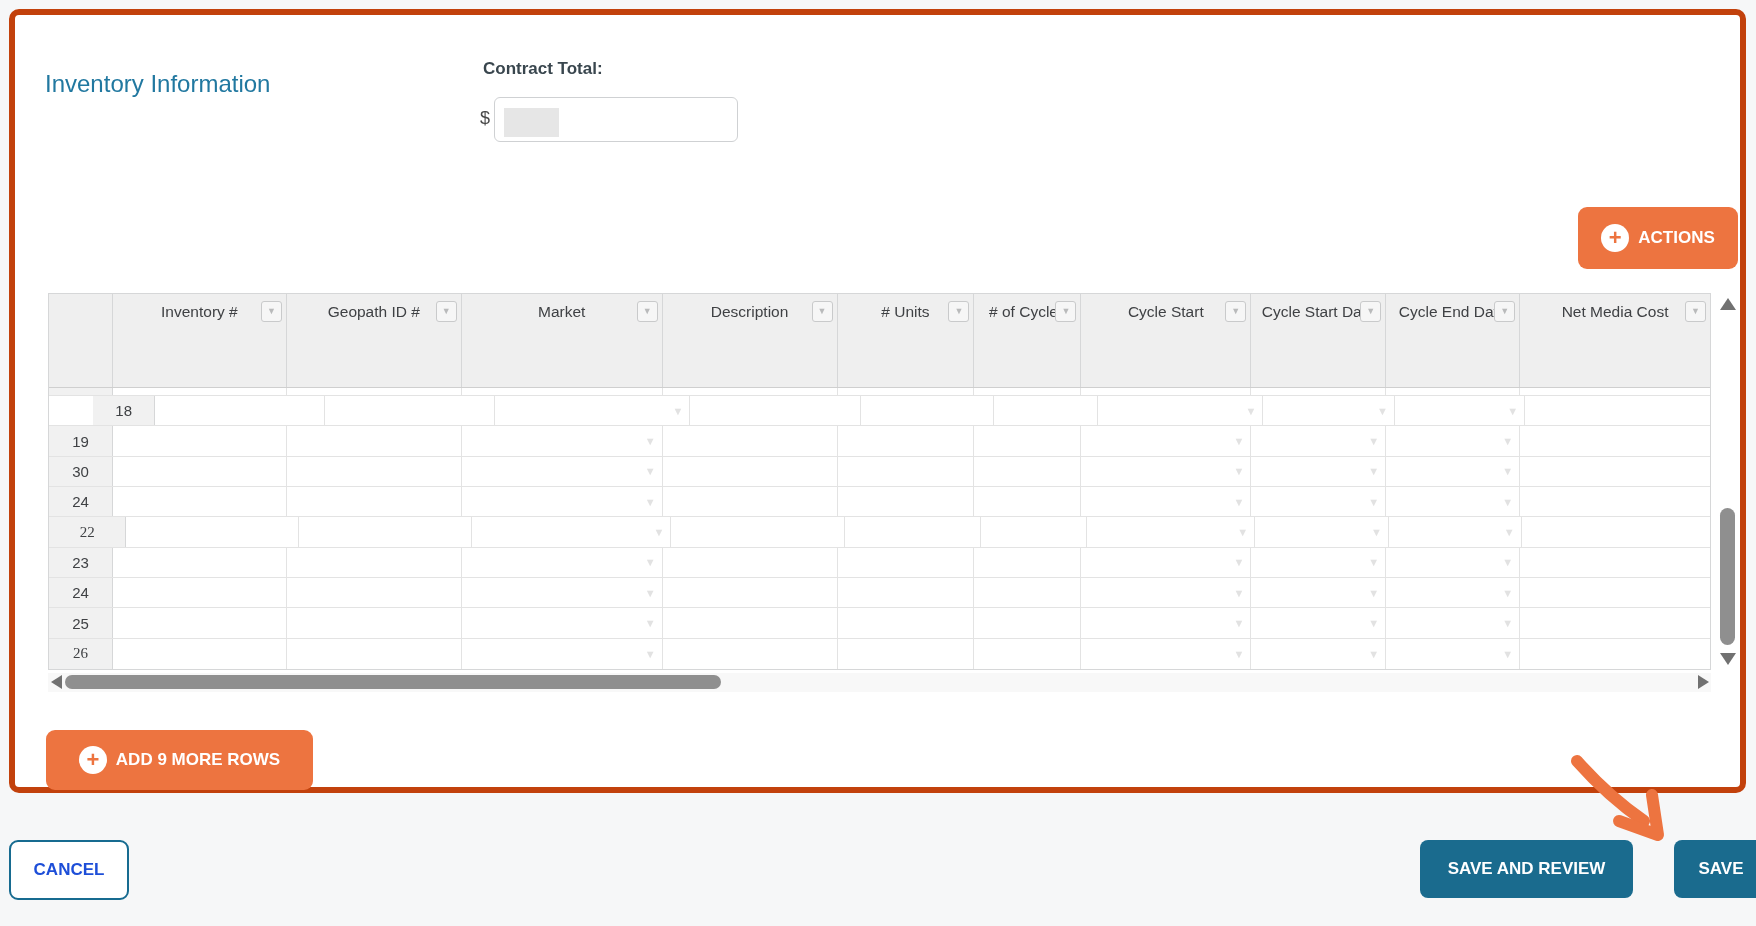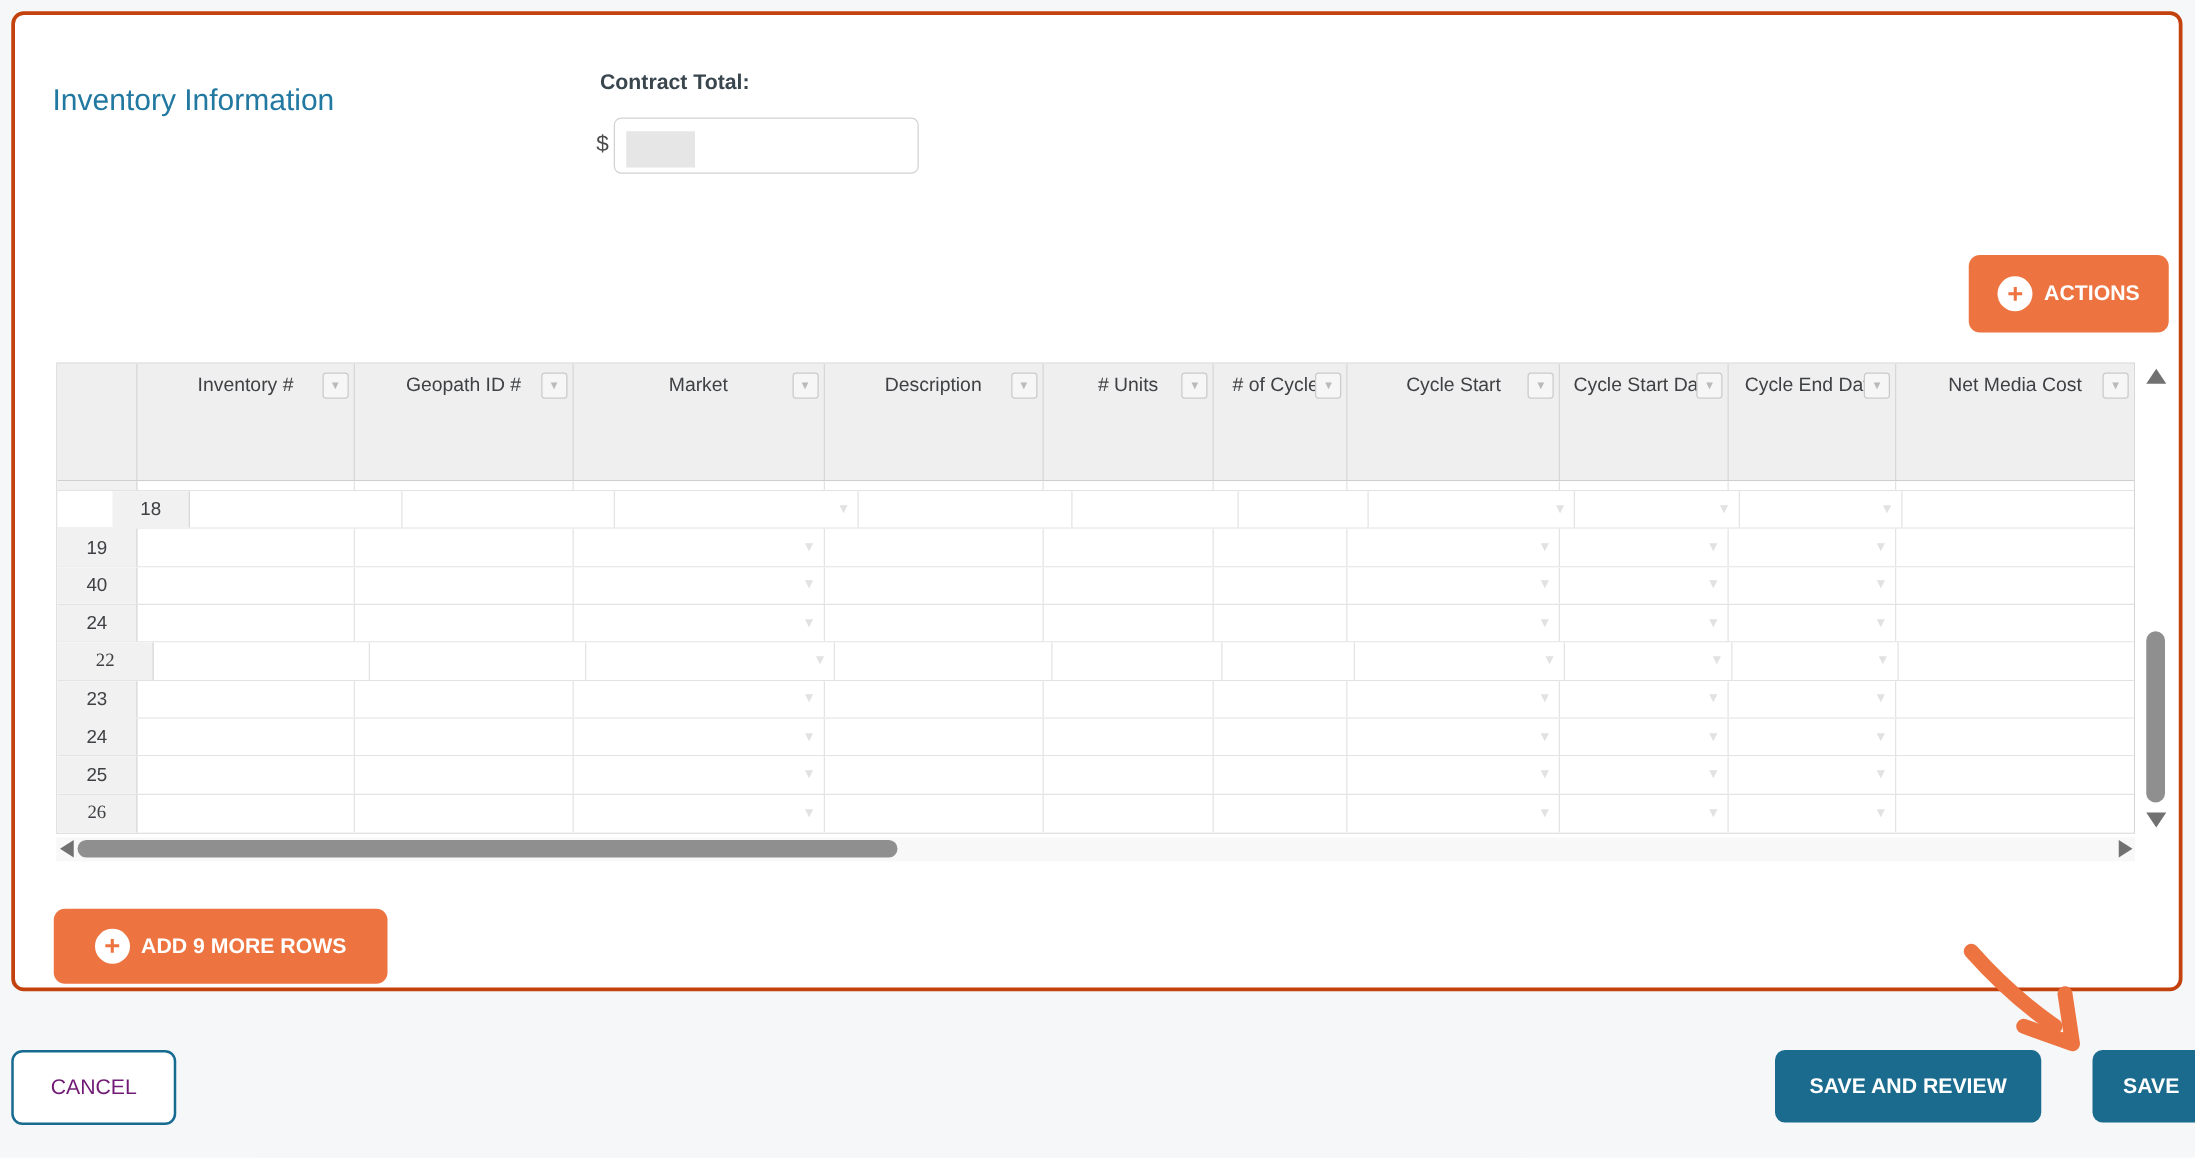--- a/index.html
+++ b/index.html
@@ -1,20 +1,20 @@
 <!DOCTYPE html>
 <html><head>
 <meta charset="utf-8">
 <style>
   * { margin:0; padding:0; box-sizing:border-box; }
   html,body { width:1756px; height:926px; overflow:hidden; background:#f6f7f8; font-family:"Liberation Sans", sans-serif; }
 
   .card {
     position:absolute; left:9px; top:9px; width:1737px; height:784px;
-    background:#ffffff; border:3px solid #c2410c; border-radius:10px;
+    background:#ffffff; border:6px solid #c2410c; border-radius:10px;
   }
 
   .page-title {
     position:absolute; left:30px; top:55px;
     font-size:24px; color:#2178a0; font-weight:400;
   }
 
   .contract-label {
     position:absolute; left:468px; top:44px;
     font-size:17px; font-weight:700; color:#39464e;
@@ -95,23 +95,23 @@
   .tri-left  { left:3px; top:2px;   border-top:7px solid transparent; border-bottom:7px solid transparent; border-right:11px solid #717171; }
   .tri-right { left:1650px; top:2px; border-top:7px solid transparent; border-bottom:7px solid transparent; border-left:11px solid #717171; }
 
   
   .btn-teal {
     position:absolute; background:#1a6b8e; border:none; border-radius:8px;
     color:#fff; font-weight:700; font-size:17px; cursor:pointer;
     font-family:"Liberation Sans", sans-serif;
   }
   .cancel-btn {
-    position:absolute; left:9px; top:840px; width:132px; height:60px;
+    position:absolute; left:9px; top:840px; width:120px; height:60px;
     background:#fff; border:2px solid #176b90; border-radius:9px;
-    color:#701a75; font-weight:400; font-size:17px; cursor:pointer;
+    color:#1d4ed8; font-weight:700; font-size:17px; cursor:pointer;
     font-family:"Liberation Sans", sans-serif;
   }
   .sar-btn  { left:1420px; top:840px; width:213px; height:58px; }
   .save-btn { left:1654px; top:840px; width:94px;  height:58px;margin-left:20px; }
 
   .anno-arrow { position:absolute; left:1560px; top:748px; width:120px; height:100px; pointer-events:none; }
 </style>
 </head>
 <body>
 
@@ -212,21 +212,21 @@
         </div>
         <div class="g-cell" style="width: 135px;">
           <span class="cell-caret">▼</span>
         </div>
         <div class="g-cell" style="width: 134px;">
           <span class="cell-caret">▼</span>
         </div>
         <div class="g-cell" style="width: 190px;"></div>
       </div>
       <div class="g-row">
-        <div class="g-cell rownum" style="width: 64px;">40</div>
+        <div class="g-cell rownum" style="width: 64px;">30</div>
         <div class="g-cell" style="width: 174px;"></div>
         <div class="g-cell" style="width: 175px;"></div>
         <div class="g-cell" style="width: 201px;">
           <span class="cell-caret">▼</span>
         </div>
         <div class="g-cell" style="width: 175px;"></div>
         <div class="g-cell" style="width: 137px;"></div>
         <div class="g-cell" style="width: 107px;"></div>
         <div class="g-cell" style="width: 170px;">
           <span class="cell-caret">▼</span>

